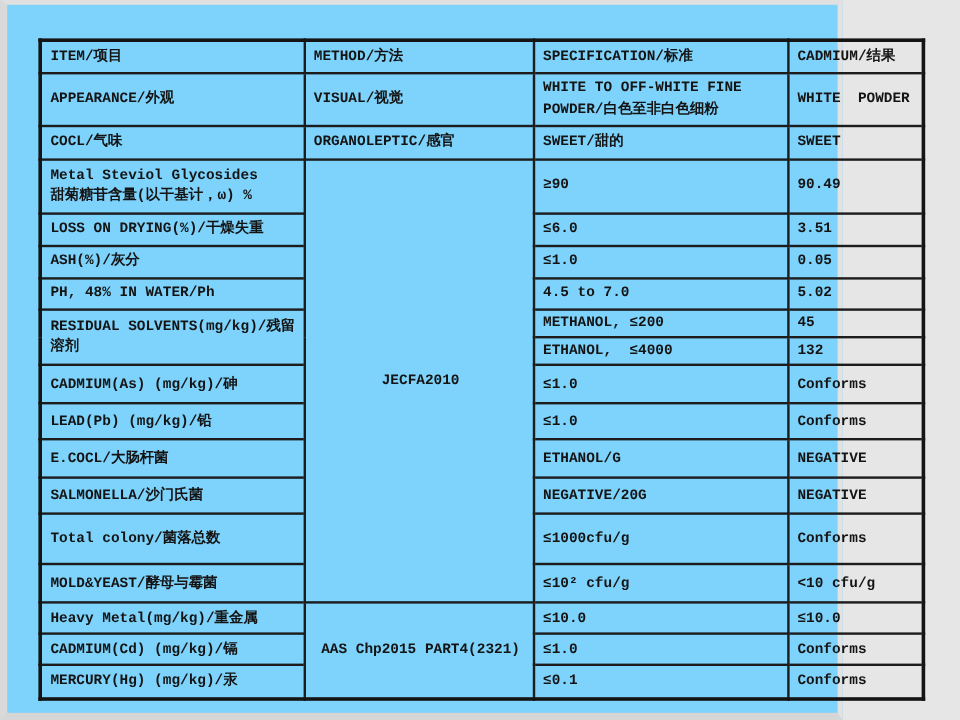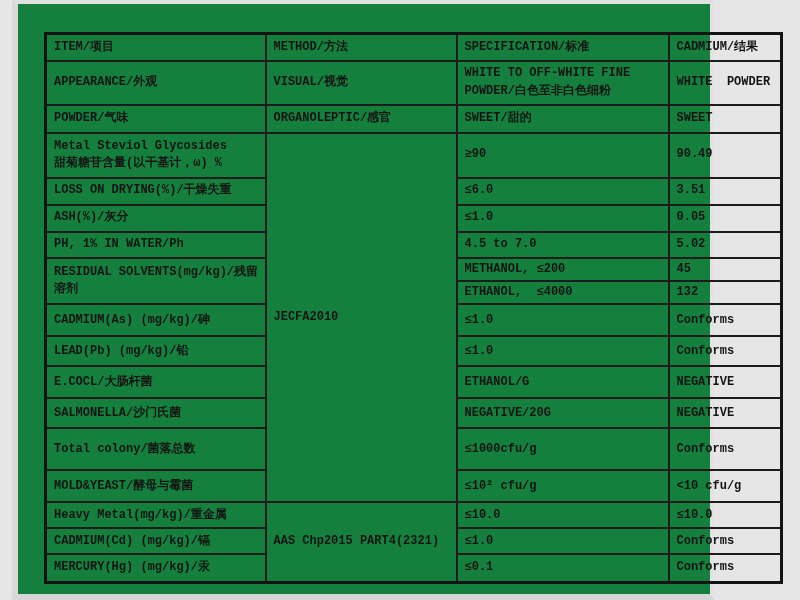--- a/index.html
+++ b/index.html
@@ -2,24 +2,24 @@
 <html><head>
 <meta charset="utf-8">
 <style>
   html, body {
     margin: 0; padding: 0;
     width: 800px; height: 600px;
     background: #e6e6e6;
     font-family: "Liberation Mono", "DejaVu Sans Mono", monospace;
   }
   .page {
-    position: absolute; left: 12px; top: 0;
+    position: absolute; left: 0; top: 0;
     width: 702px; height: 600px;
     box-sizing: border-box;
-    background: #15803d;
+    background: #7dd3fc;
     border-left: 6px solid #d9d9d9;
     border-top: 4px solid #e0e0e0;
     border-right: 4px solid #e2e2e2;
     border-bottom: 6px solid #d6d6d6;
   }
   table.coa {
     position: absolute; left: 26px; top: 28px;
     width: 736px;
     border-collapse: collapse;
     table-layout: fixed;
@@ -29,21 +29,21 @@
     border: 2px solid #1c1c1c;
     vertical-align: middle;
     padding: 2px 4px 2px 7px;
     font-size: 12px;
     font-weight: bold;
     color: #141414;
     line-height: 1.45;
     white-space: pre-wrap;
     overflow: hidden;
   }
-  td.method-span { vertical-align: middle; }
+  td.method-span { vertical-align: middle; text-align: center; }
 </style>
 </head>
 <body>
 
 <div class="page">
   <table class="coa">
     <colgroup>
       <col style="width:220px">
       <col style="width:191px">
       <col style="width:212px">
@@ -60,21 +60,21 @@
 
     <tr style="height:44px">
       <td>APPEARANCE/外观</td>
       <td>VISUAL/视觉</td>
       <td>WHITE TO OFF-WHITE FINE
 POWDER/白色至非白色细粉</td>
       <td>WHITE  POWDER</td>
     </tr>
 
     <tr style="height:28px">
-      <td>POWDER/气味</td>
+      <td>COCL/气味</td>
       <td>ORGANOLEPTIC/感官</td>
       <td>SWEET/甜的</td>
       <td>SWEET</td>
     </tr>
 
     <tr style="height:45px">
       <td>Metal Steviol Glycosides
 甜菊糖苷含量(以干基计，ω) %</td>
       <td rowspan="12" class="method-span">JECFA2010</td>
       <td>≥90</td>
@@ -87,21 +87,21 @@
       <td>3.51</td>
     </tr>
 
     <tr style="height:27px">
       <td>ASH(%)/灰分</td>
       <td>≤1.0</td>
       <td>0.05</td>
     </tr>
 
     <tr style="height:26px">
-      <td>PH, 1% IN WATER/Ph</td>
+      <td>PH, 48% IN WATER/Ph</td>
       <td>4.5 to 7.0</td>
       <td>5.02</td>
     </tr>
 
     <tr style="height:21px">
       <td rowspan="2">RESIDUAL SOLVENTS(mg/kg)/残留
 溶剂</td>
       <td>METHANOL, ≤200</td>
       <td>45</td>
     </tr>

